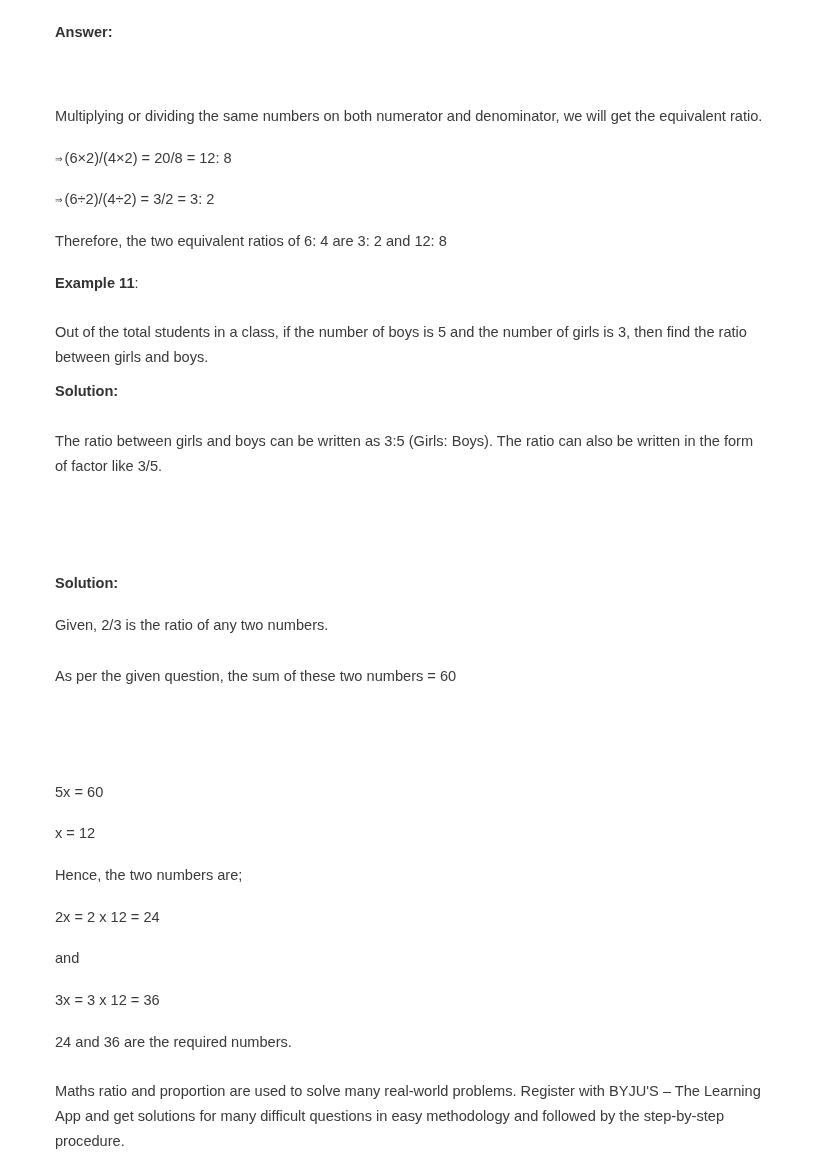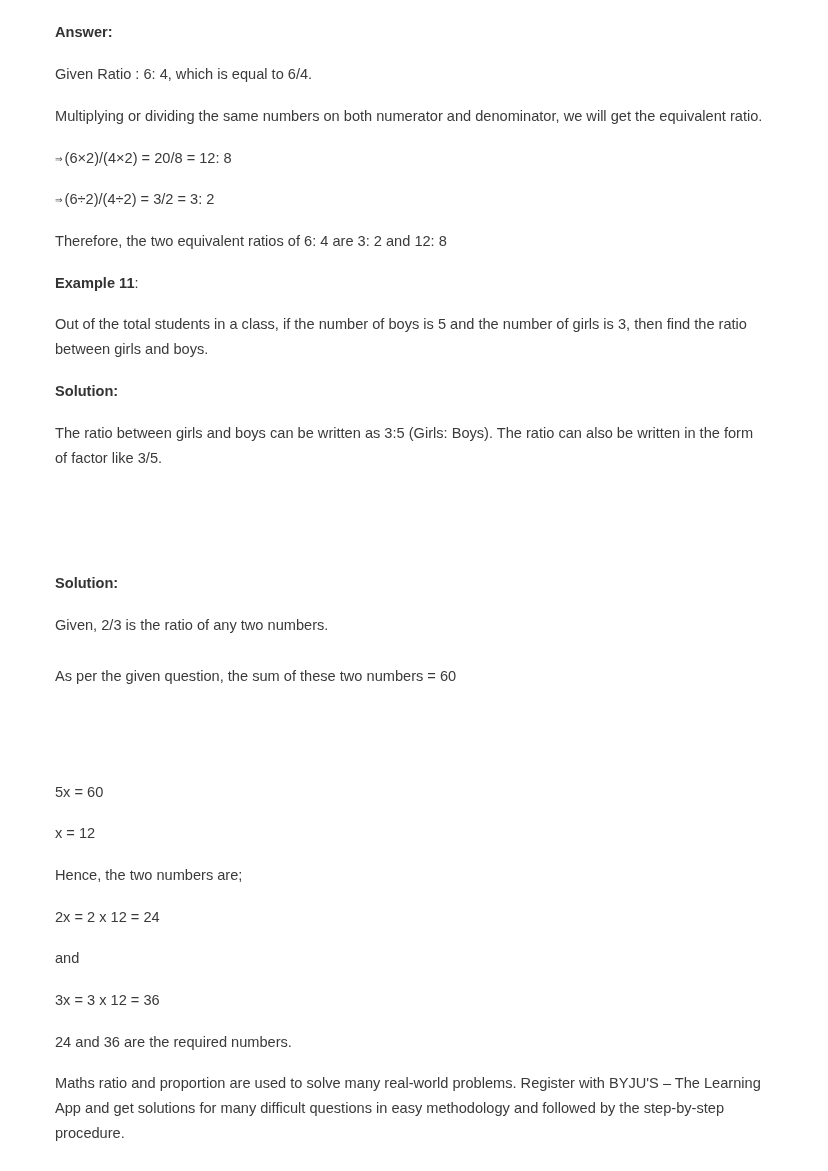--- a/index.html
+++ b/index.html
@@ -16,32 +16,31 @@
       height: 1171px;
     }
     .line {
       position: absolute;
       left: 55px;
       right: 40px;
       font-size: 14.6px;
       line-height: 25px;
       white-space: nowrap;
     }
-    .wrap { white-space: normal; }
+    .wrap { white-space: normal; margin-top: 8px; }
     .bold { font-weight: bold; color: #333333; }
     .arrow { font-size: 9px; vertical-align: 1px; margin-right: 2px; }
   </style>
 </head>
 <body>
 
 <div class="page">
 
   <div class="line bold" style="top:20px">Answer:</div>
 
-  <div class="line" style="top:62px">Given Ratio : 6: 4, which is equal to 6/4.</div>
 
   <div class="line" style="top:104px">Multiplying or dividing the same numbers on both numerator and denominator, we will get the equivalent ratio.</div>
 
   <div class="line" style="top:146px">
     <span class="arrow">⇒</span><span>(6×2)/(4×2) = 20/8 = 12: 8</span>
   </div>
 
   <div class="line" style="top:187px">
     <span class="arrow">⇒</span><span>(6÷2)/(4÷2) = 3/2 = 3: 2</span>
   </div>

